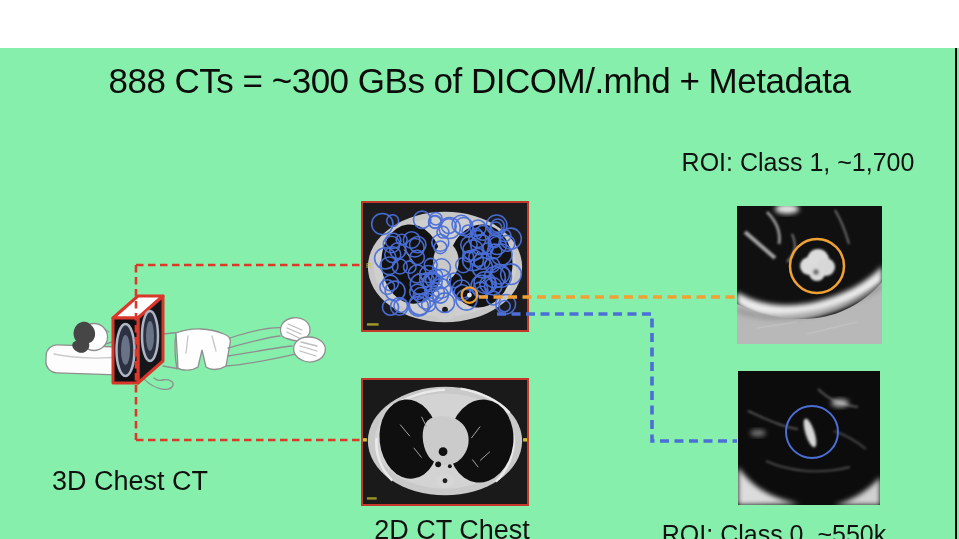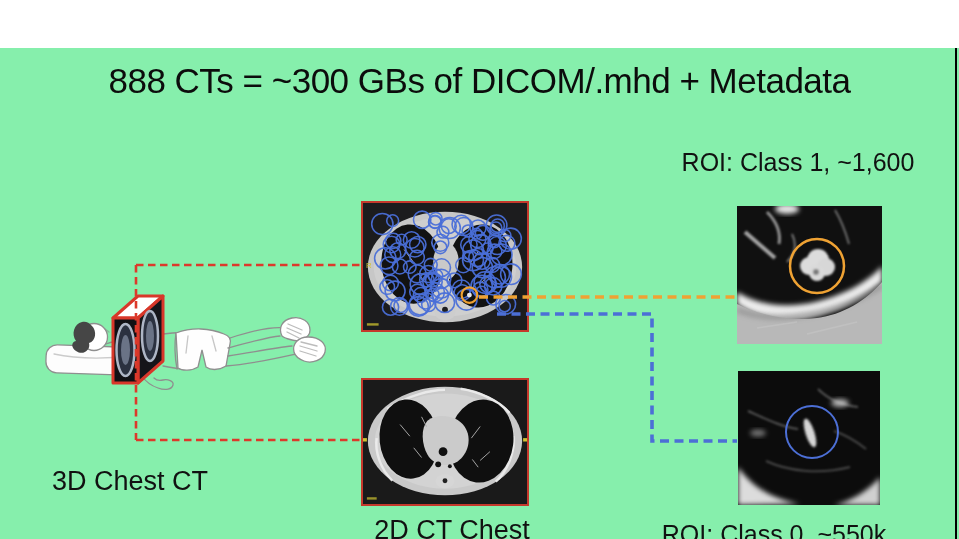--- a/index.html
+++ b/index.html
@@ -278,18 +278,18 @@
       <path d="M136,217 V392" stroke-width="2.6" stroke-dasharray="7.5 4.5" stroke="#dc392b"></path>
       <path d="M136,217 H360" stroke-width="2.6" stroke-dasharray="7.5 4.5" stroke="#dc392b"></path>
       <path d="M136,392 H360" stroke-width="2.6" stroke-dasharray="7.5 4.5" stroke="#dc392b"></path>
       <path d="M479,249 H736" stroke-width="3.6" stroke-dasharray="9 5.5" stroke="#efa233"></path>
       <path d="M497,266 H652 V393 H737" stroke-width="3.6" stroke-dasharray="9 5.5" stroke="#4c6fd6"></path>
     </g>
   </svg>
 
   <div class="caption" style="left:52px;top:418px;text-align:center;">3D Chest CT</div>
   <div class="caption" style="left:362px;top:467px;width:180px;text-align:center;">2D CT Chest</div>
-  <div class="roi-caption" style="left:648px;top:100px;width:300px;">ROI: Class 1, ~1,600</div>
+  <div class="roi-caption" style="left:648px;top:100px;width:300px;">ROI: Class 1, ~1,700</div>
   <div class="roi-caption" style="left:624px;top:472px;width:300px;">ROI: Class 0, ~550k</div>
 
   <div class="edge" style="left:955px;top:0;width:2px;height:539px;"></div>
   <div class="edge" style="left:0;top:537px;width:959px;height:2px;"></div>
 </div>
 
 </body></html>

